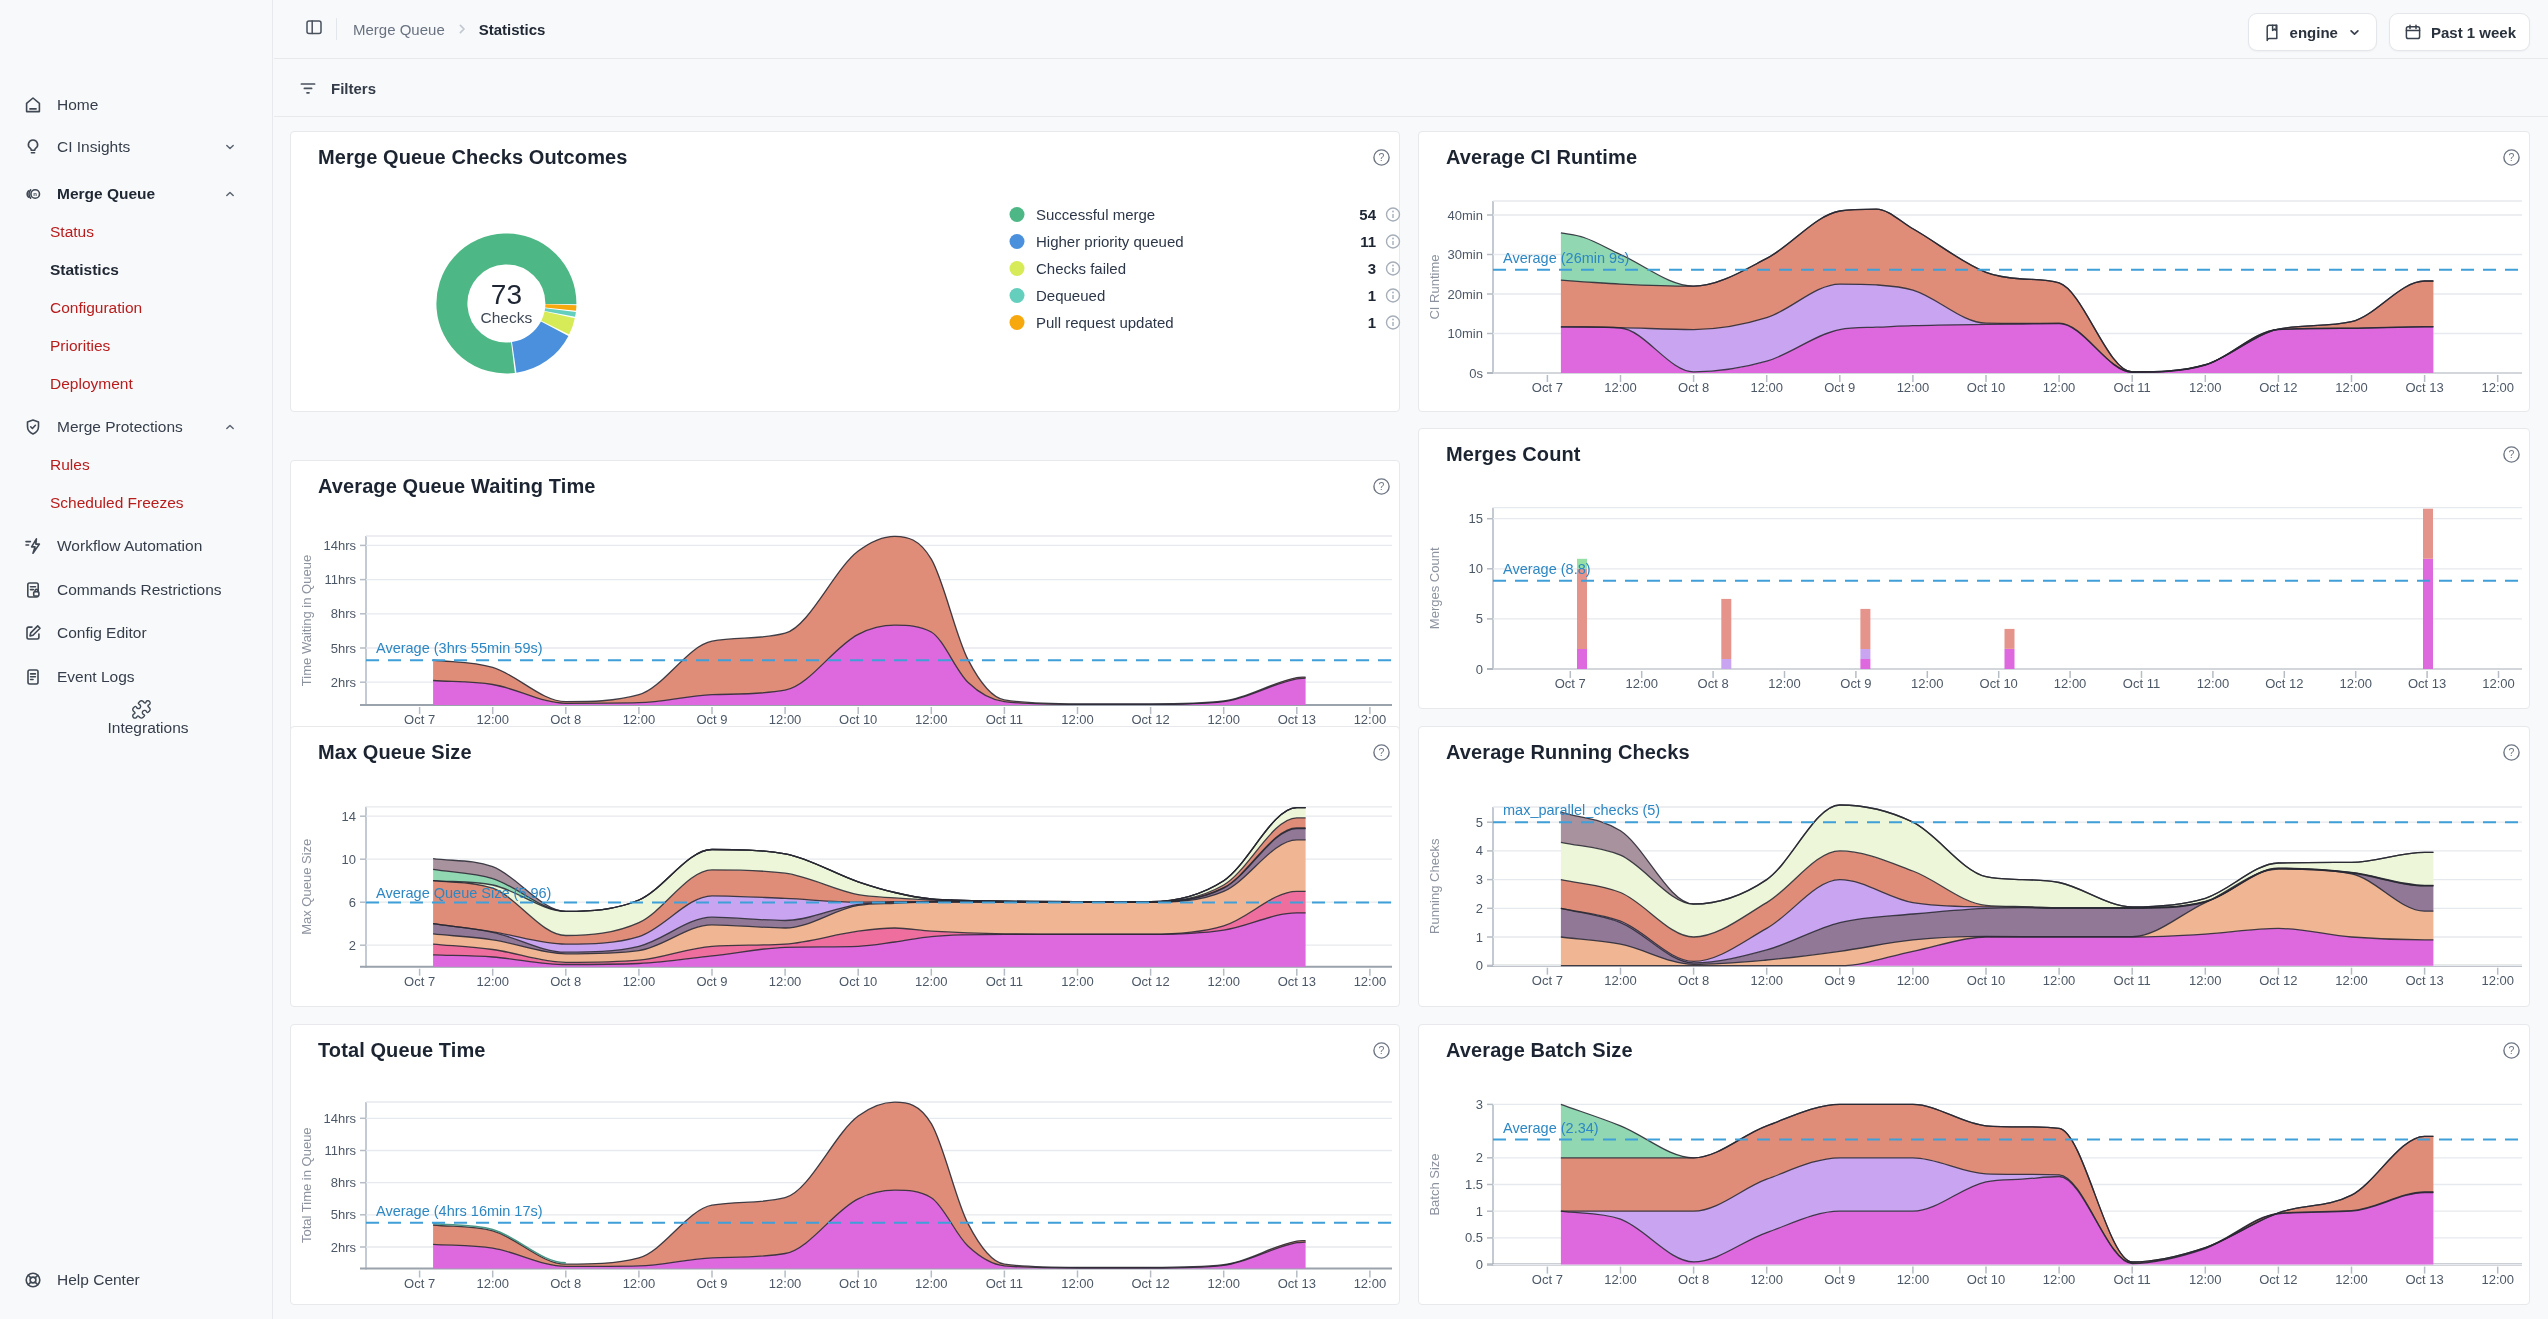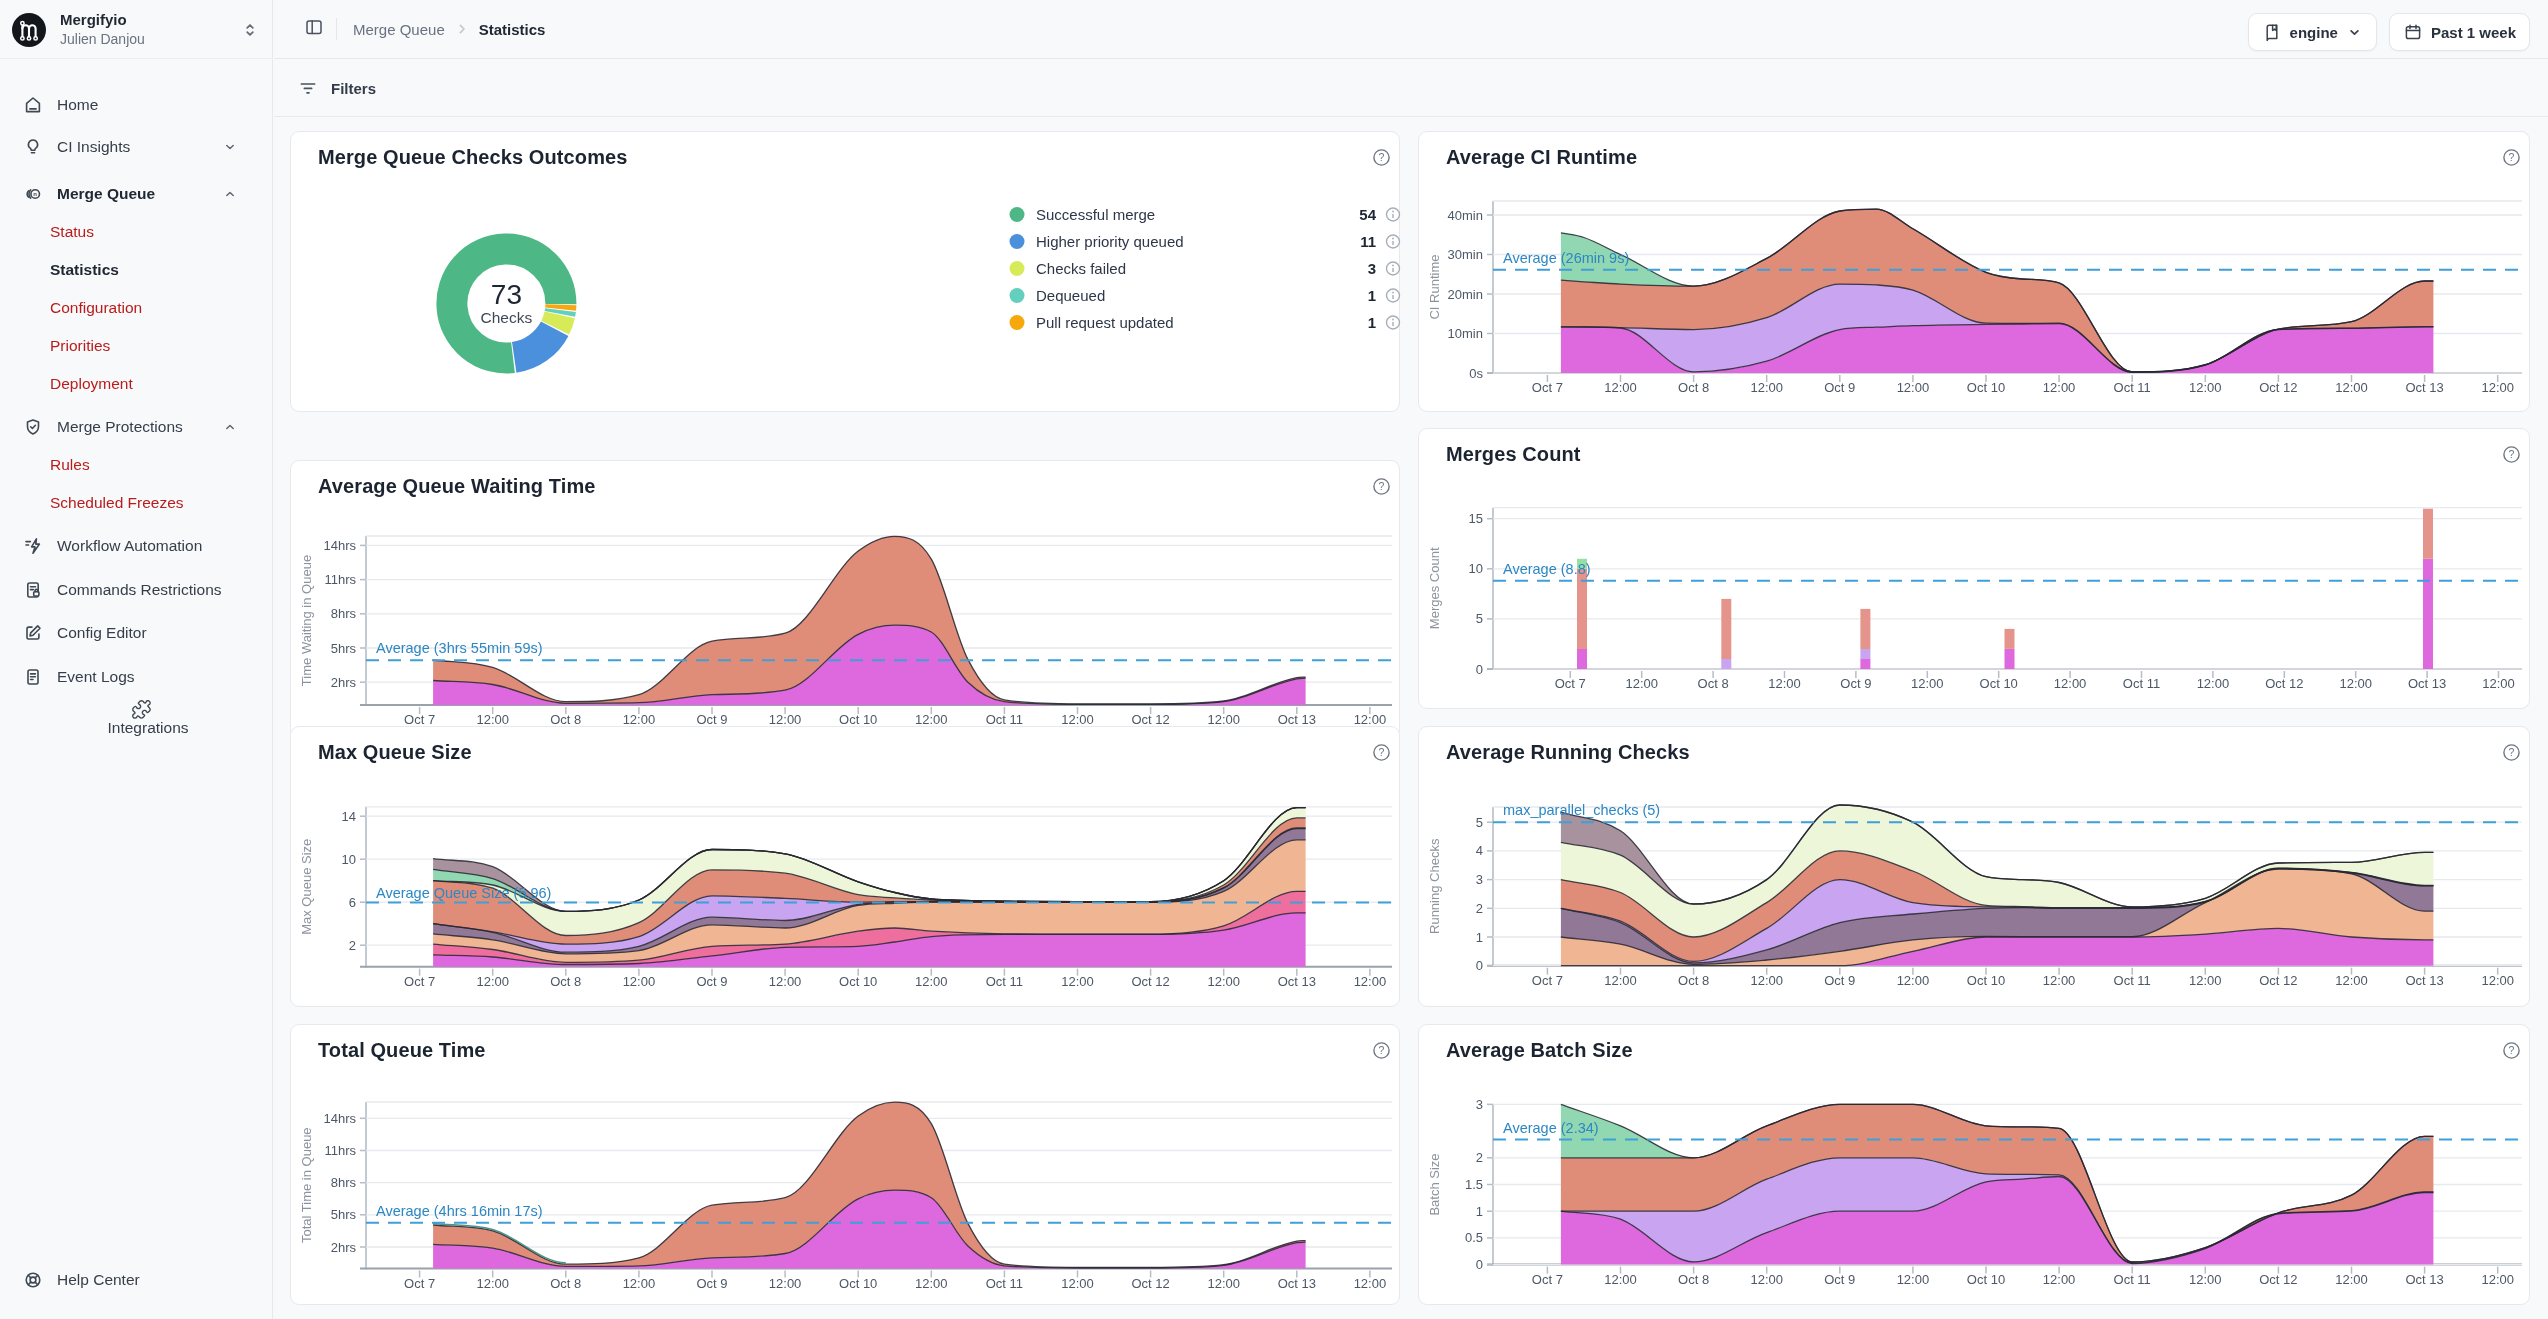--- a/index.html
+++ b/index.html
@@ -13,48 +13,26 @@
 .nitem span{white-space:nowrap;}
 .nchev{position:absolute;right:21px;top:14px;}
 .nsub{position:absolute;left:50px;width:200px;height:38px;display:flex;align-items:center;font-size:15.5px;color:#b91c1c;}
 .topbar{position:absolute;left:274px;top:0;width:2274px;height:59px;border-bottom:1px solid #e7e9ec;display:flex;align-items:center;}
 .vdiv{width:1px;height:22px;background:#e3e6ea;margin:0 16px 0 12px;}
 .bc-gray{font-size:15px;color:#697280;}
 .bc-dark{font-size:15px;color:#1f2733;font-weight:700;}
 .tb-right{position:absolute;right:18px;top:13px;display:flex;gap:12px;}
 .btn{height:38px;background:#fff;border:1px solid #e3e6ea;border-radius:9px;display:flex;align-items:center;padding:12px 13px;gap:8px;font-size:15px;font-weight:700;color:#2a323d;box-shadow:0 1px 2px rgba(16,24,40,.04);}
 .filters{position:absolute;left:274px;top:60px;width:2274px;height:57px;border-bottom:1px solid #e7e9ec;display:flex;align-items:center;padding-left:24px;gap:13px;font-size:15px;font-weight:700;color:#333c48;}
-.card{position:absolute;background:#fff;border:1px solid #e7e9ec;border-radius:9px;}
+.card{position:absolute;background:#fff;border:1px solid #e7e9ec;border-radius:4px;}
 .ctitle{position:absolute;left:27px;top:14px;font-size:20px;font-weight:700;color:#1b2430;letter-spacing:.1px;}
 .qi{position:absolute;right:9px;top:17px;}
 .card .chart{position:absolute;left:0;top:0;}
 </style></head><body>
 <div class="sidebar">
-    <div class="sb-head">
-<div class="logo"><svg width="34" height="34" viewBox="0 0 34 34">
-          <circle cx="17" cy="17" r="17" fill="#13161b"></circle>
-<g stroke="#fff" stroke-width="2.1" fill="none" stroke-linecap="round">
-<path d="M10.4 24.5V15.6a3.3 3.3 0 0 1 6.6 0V24.5M17 15.6a3.3 3.3 0 0 1 6.6 0V24.5"></path>
-<path d="M10.4 15.6V11.8"></path>
-          </g>
-<g fill="#13161b" stroke="#fff" stroke-width="1.5">
-<circle cx="10.4" cy="10.2" r="1.7"></circle>
-            <circle cx="10.4" cy="25.4" r="1.7"></circle>
-            <circle cx="17" cy="25.4" r="1.7"></circle>
-            <circle cx="23.6" cy="25.4" r="1.7"></circle>
-          </g>
-</svg></div>
-<div class="sb-names">
-        <div class="sb-org">Mergifyio</div>
-        <div class="sb-user">Julien Danjou</div>
-      </div>
-<svg width="18" height="18" viewBox="0 0 20 20" fill="none" stroke="#646d79" stroke-width="2" stroke-linecap="round" stroke-linejoin="round" style="position:absolute;right:14px;top:21px">
-        <path d="M6.9 7.6 10 4.5l3.1 3.1M6.9 12.4 10 15.5l3.1-3.1"></path>
-      </svg>
-</div>
     <div class="nitem" style="top:83px;">
       <svg class="ic " width="20" height="20" viewBox="0 0 20 20" fill="none" stroke="#3f4853" stroke-width="1.6" stroke-linecap="round" stroke-linejoin="round" style="color:#3f4853">
         <path d="M3.6 8.3 10 3l6.4 5.3V16.6H3.6Z"></path>
         <path d="M6.9 13.9h6.2"></path>
       </svg>
       <span style="color:#353e4a;">Home</span>
     </div>
     <div class="nitem" style="top:125px;">
       <svg class="ic " width="20" height="20" viewBox="0 0 20 20" fill="none" stroke="#3f4853" stroke-width="1.6" stroke-linecap="round" stroke-linejoin="round" style="color:#3f4853">
         <path d="M10 3a4.6 4.6 0 0 1 2.6 8.4c-.5.4-.8 1-.8 1.6v.3H8.2v-.3c0-.6-.3-1.2-.8-1.6A4.6 4.6 0 0 1 10 3Z"></path>

